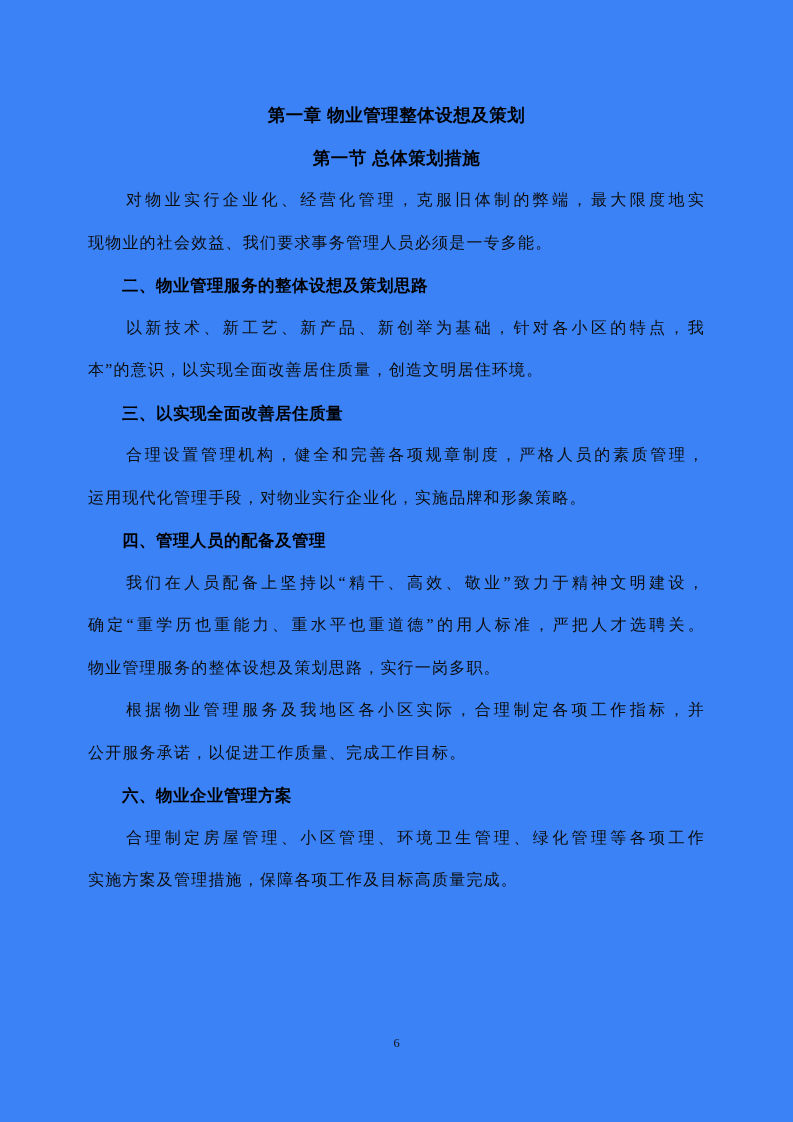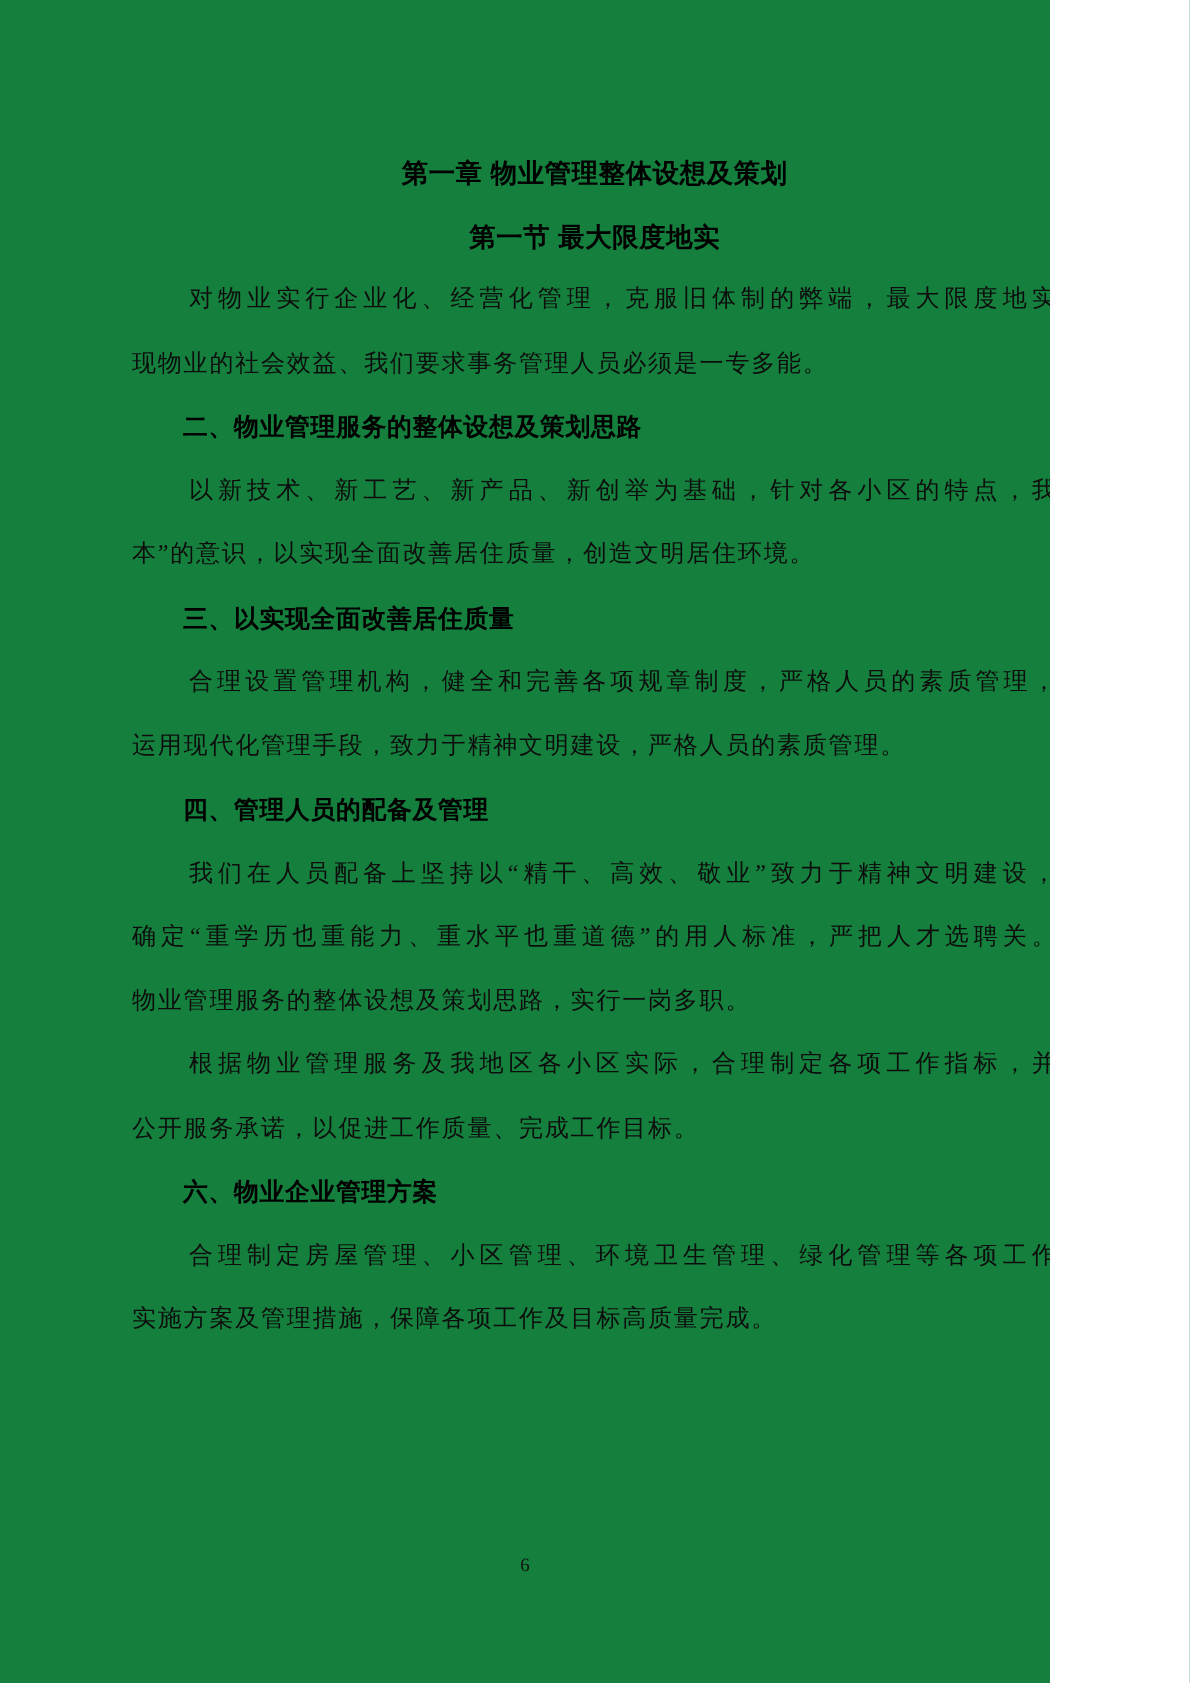--- a/index.html
+++ b/index.html
@@ -2,23 +2,23 @@
 <html><head>
 <meta charset="utf-8">
 <style>
   html, body {
     margin: 0;
     padding: 0;
     background: #ffffff;
   }
   .page {
     position: relative;
-    width: 700px;
+    width: 793px;
     height: 1122px;
-    background: #15803d;
+    background: #3b82f6;
     color: #000000;
     overflow: hidden;
     font-family: "Liberation Serif", serif;
   }
   .doc {
     position: absolute;
     left: 88px;
     top: 94px;
     width: 617px;
   }
@@ -71,35 +71,35 @@
     font-size: 12.5px;
     color: #111111;
   }
 </style>
 </head>
 <body>
 
 <div class="page">
   <div class="doc">
     <h1 class="doc-title">第一章 物业管理整体设想及策划</h1>
-    <h2 class="doc-title">第一节 最大限度地实</h2>
+    <h2 class="doc-title">第一节 总体策划措施</h2>
     <div id="content">
         <div class="paragraph">
           <div class="line first fill">对物业实行企业化、经营化管理，克服旧体制的弊端，最大限度地实</div>
           <div class="line">现物业的社会效益、我们要求事务管理人员必须是一专多能。</div>
         </div>
         <div class="heading">二、物业管理服务的整体设想及策划思路</div>
         <div class="paragraph">
           <div class="line first fill">以新技术、新工艺、新产品、新创举为基础，针对各小区的特点，我</div>
           <div class="line">本”的意识，以实现全面改善居住质量，创造文明居住环境。</div>
         </div>
         <div class="heading">三、以实现全面改善居住质量</div>
         <div class="paragraph">
           <div class="line first fill">合理设置管理机构，健全和完善各项规章制度，严格人员的素质管理，</div>
-          <div class="line">运用现代化管理手段，致力于精神文明建设，严格人员的素质管理。</div>
+          <div class="line">运用现代化管理手段，对物业实行企业化，实施品牌和形象策略。</div>
         </div>
         <div class="heading">四、管理人员的配备及管理</div>
         <div class="paragraph">
           <div class="line first fill">我们在人员配备上坚持以“精干、高效、敬业”致力于精神文明建设，</div>
           <div class="line fill">确定“重学历也重能力、重水平也重道德”的用人标准，严把人才选聘关。</div>
           <div class="line">物业管理服务的整体设想及策划思路，实行一岗多职。</div>
         </div>
         <div class="paragraph">
           <div class="line first fill">根据物业管理服务及我地区各小区实际，合理制定各项工作指标，并</div>
           <div class="line">公开服务承诺，以促进工作质量、完成工作目标。</div>

